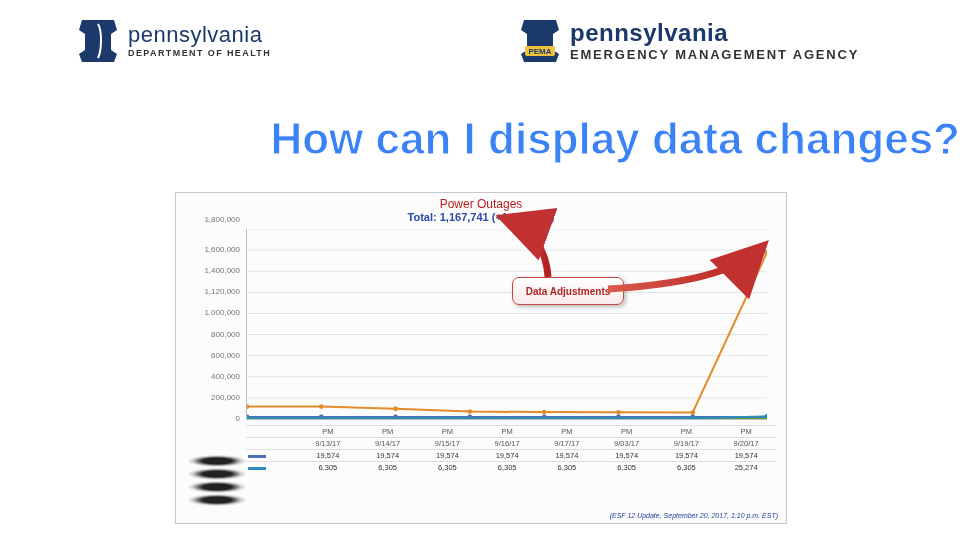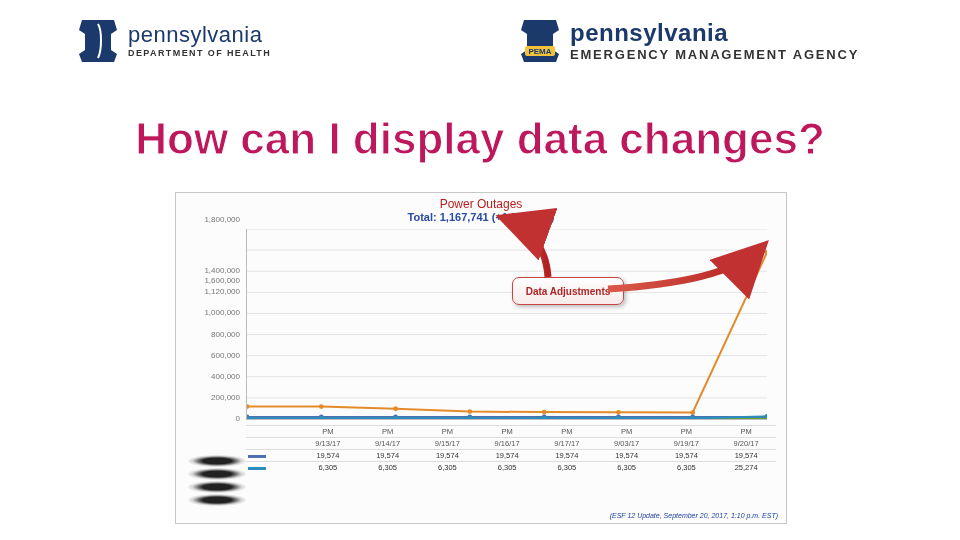--- a/index.html
+++ b/index.html
@@ -10,22 +10,22 @@
   .agency.left{left:78px;}
   .agency.right{left:520px;}
   .keystone{width:40px;height:44px;margin-right:10px;flex:none;}
   .agency-text .line1{font-size:22px;color:#1b3a6b;font-weight:400;letter-spacing:.5px;}
   .agency.right .agency-text .line1{font-weight:700;font-size:24px;}
   .agency-text .line2{font-size:9px;color:#333;letter-spacing:1.4px;font-weight:700;}
   .agency.right .agency-text .line2{letter-spacing:1.8px;font-size:13px;}
   
   .title{
     position:absolute;top:114px;left:0;width:100%;
-    text-align:center;font-size:44px;font-weight:700;
-    color:#be185d;
+    text-align:right;font-size:44px;font-weight:700;
+    color:#3b82f6;
     -webkit-text-stroke:1px #fff;
   }
   
   .chart-wrap{
     position:absolute;left:175px;top:192px;width:610px;height:330px;
     border:1px solid #c7c7c7;background:#fcfcfc;
     font-size:9px;color:#555;
   }
   .chart-title{position:absolute;top:4px;left:0;width:100%;text-align:center;font-size:12px;color:#b91c1c;}
   .chart-sub{position:absolute;top:18px;left:0;width:100%;text-align:center;font-size:11px;color:#2a4aa8;font-weight:700;}
@@ -89,21 +89,21 @@
 
     <div id="yticks">
         <div class="ytick" style="top: 221px;">0</div>
         <div class="ytick" style="top: 199.889px;">200,000</div>
         <div class="ytick" style="top: 178.778px;">400,000</div>
         <div class="ytick" style="top: 157.667px;">600,000</div>
         <div class="ytick" style="top: 136.556px;">800,000</div>
         <div class="ytick" style="top: 115.444px;">1,000,000</div>
         <div class="ytick" style="top: 94.3333px;">1,120,000</div>
         <div class="ytick" style="top: 73.2222px;">1,400,000</div>
-        <div class="ytick" style="top: 52.1111px; margin-top: 31px;">1,600,000</div>
+        <div class="ytick" style="top: 52.1111px;">1,600,000</div>
         <div class="ytick" style="top: 22px;">1,800,000</div>
       </div>
 
     <svg class="plot" id="plot" viewBox="0 0 520 190" preserveAspectRatio="none">
       <g class="grid" id="gridlines">
           <line x1="0" x2="520" y1="190" y2="190"></line>
           <line x1="0" x2="520" y1="168.88888888888889" y2="168.88888888888889"></line>
           <line x1="0" x2="520" y1="147.77777777777777" y2="147.77777777777777"></line>
           <line x1="0" x2="520" y1="126.66666666666667" y2="126.66666666666667"></line>
           <line x1="0" x2="520" y1="105.55555555555556" y2="105.55555555555556"></line>

